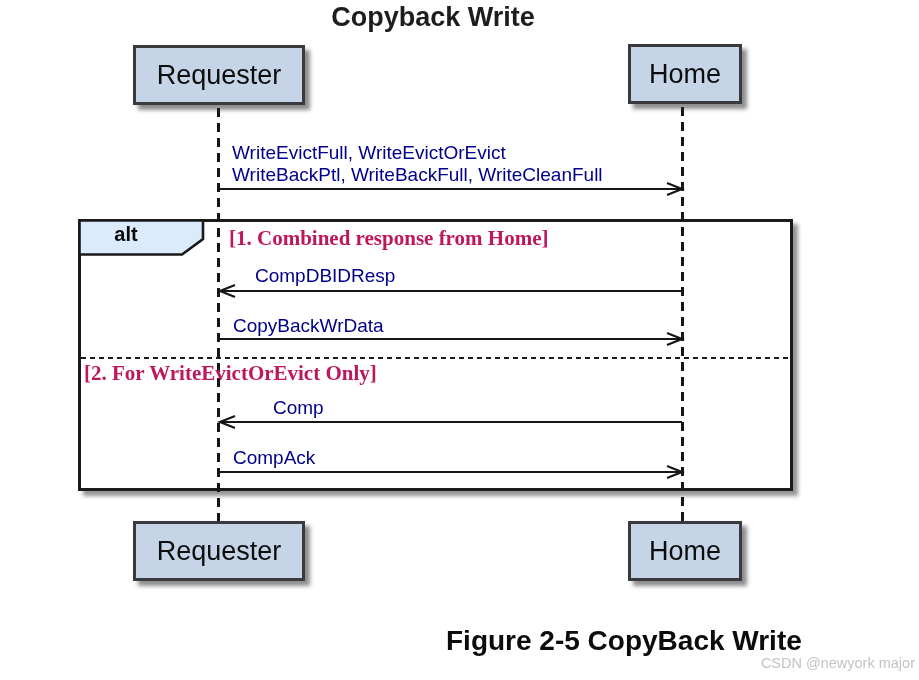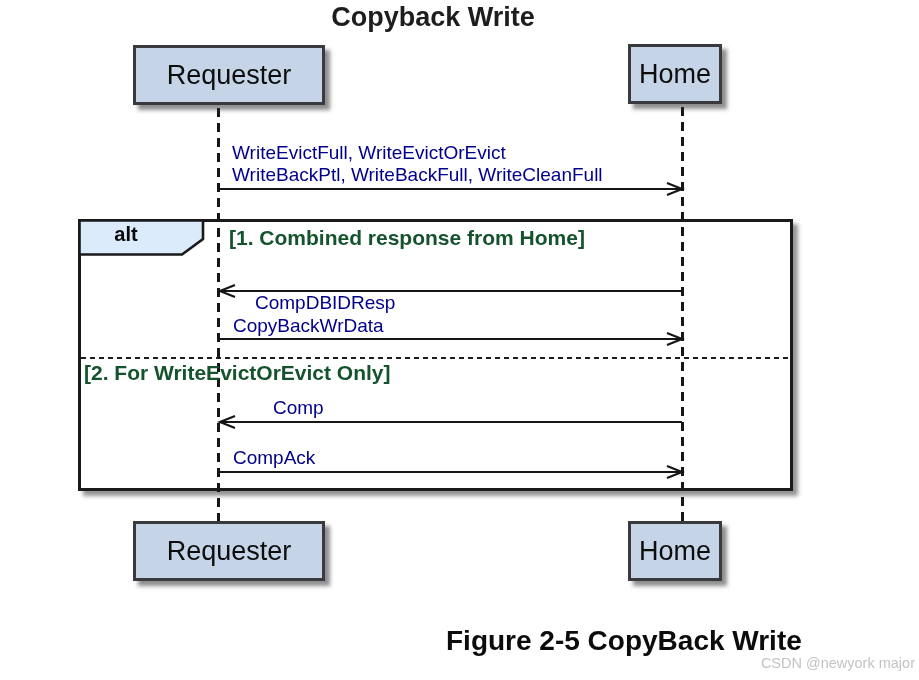--- a/index.html
+++ b/index.html
@@ -15,22 +15,22 @@
 
   
   .actor-box {
     position: absolute;
     background: #c5d5e7;
     border: 3px solid #3a3a3e;
     box-shadow: 5px 5px 4px rgba(50,50,55,0.55);
     display: flex; align-items: center; justify-content: center;
     font-size: 27px; color: #0d0d0d;
   }
-  .actor-requester { width: 192px; height: 60px; left: 133px; }
-  .actor-home      { width: 94px; height: 60px; left: 628px; }
+  .actor-requester { width: 172px; height: 60px; left: 133px; }
+  .actor-home      { width: 114px; height: 60px; left: 628px; }
   .row-top    { top: 45px; }
   .row-bottom { top: 521px; }
 
   
   .lifeline {
     position: absolute; width: 3px;
     background: repeating-linear-gradient(to bottom, #161616 0px, #161616 9px, transparent 9px, transparent 15px);
   }
   .lifeline-requester { left: 217px; top: 108px; height: 413px; }
   .lifeline-home      { left: 681px; top: 107px; height: 414px; }
@@ -46,31 +46,31 @@
   .alt-operator-label {
     position: absolute; left: 78px; top: 223px; width: 96px;
     text-align: center; font-size: 20px; font-weight: bold; color: #0a0a0a;
   }
   .alt-divider {
     position: absolute; left: 81px; top: 357px; width: 710px; height: 2px;
     background: repeating-linear-gradient(to right, #1c1c1c 0px, #1c1c1c 5px, transparent 5px, transparent 9px);
   }
 
   .guard-label {
-    position: absolute; font-size: 21px; font-weight: bold; color: #14532d; white-space: nowrap;
+    position: absolute; font-size: 21px; font-weight: bold; color: #be185d; white-space: nowrap; font-family: Liberation Serif, serif;
   }
   .guard-1 { left: 229px; top: 226px; }
   .guard-2 { left: 84px;  top: 361px; }
 
   
   .msg-label {
     position: absolute; font-size: 19px; color: #00008b; white-space: nowrap; line-height: 22px;
   }
   .msg-1 { left: 232px; top: 142px; }
-  .msg-2 { left: 255px; top: 265px; margin-top: 27px; }
+  .msg-2 { left: 255px; top: 265px; }
   .msg-3 { left: 233px; top: 315px; }
   .msg-4 { left: 255px; top: 397px; margin-left: 18px; }
   .msg-5 { left: 233px; top: 447px; }
 
   
   .arrow { position: absolute; left: 217px; width: 470px; height: 20px; }
   .arrow-1 { top: 179px; }
   .arrow-2 { top: 281px; }
   .arrow-3 { top: 329px; }
   .arrow-4 { top: 412px; }

